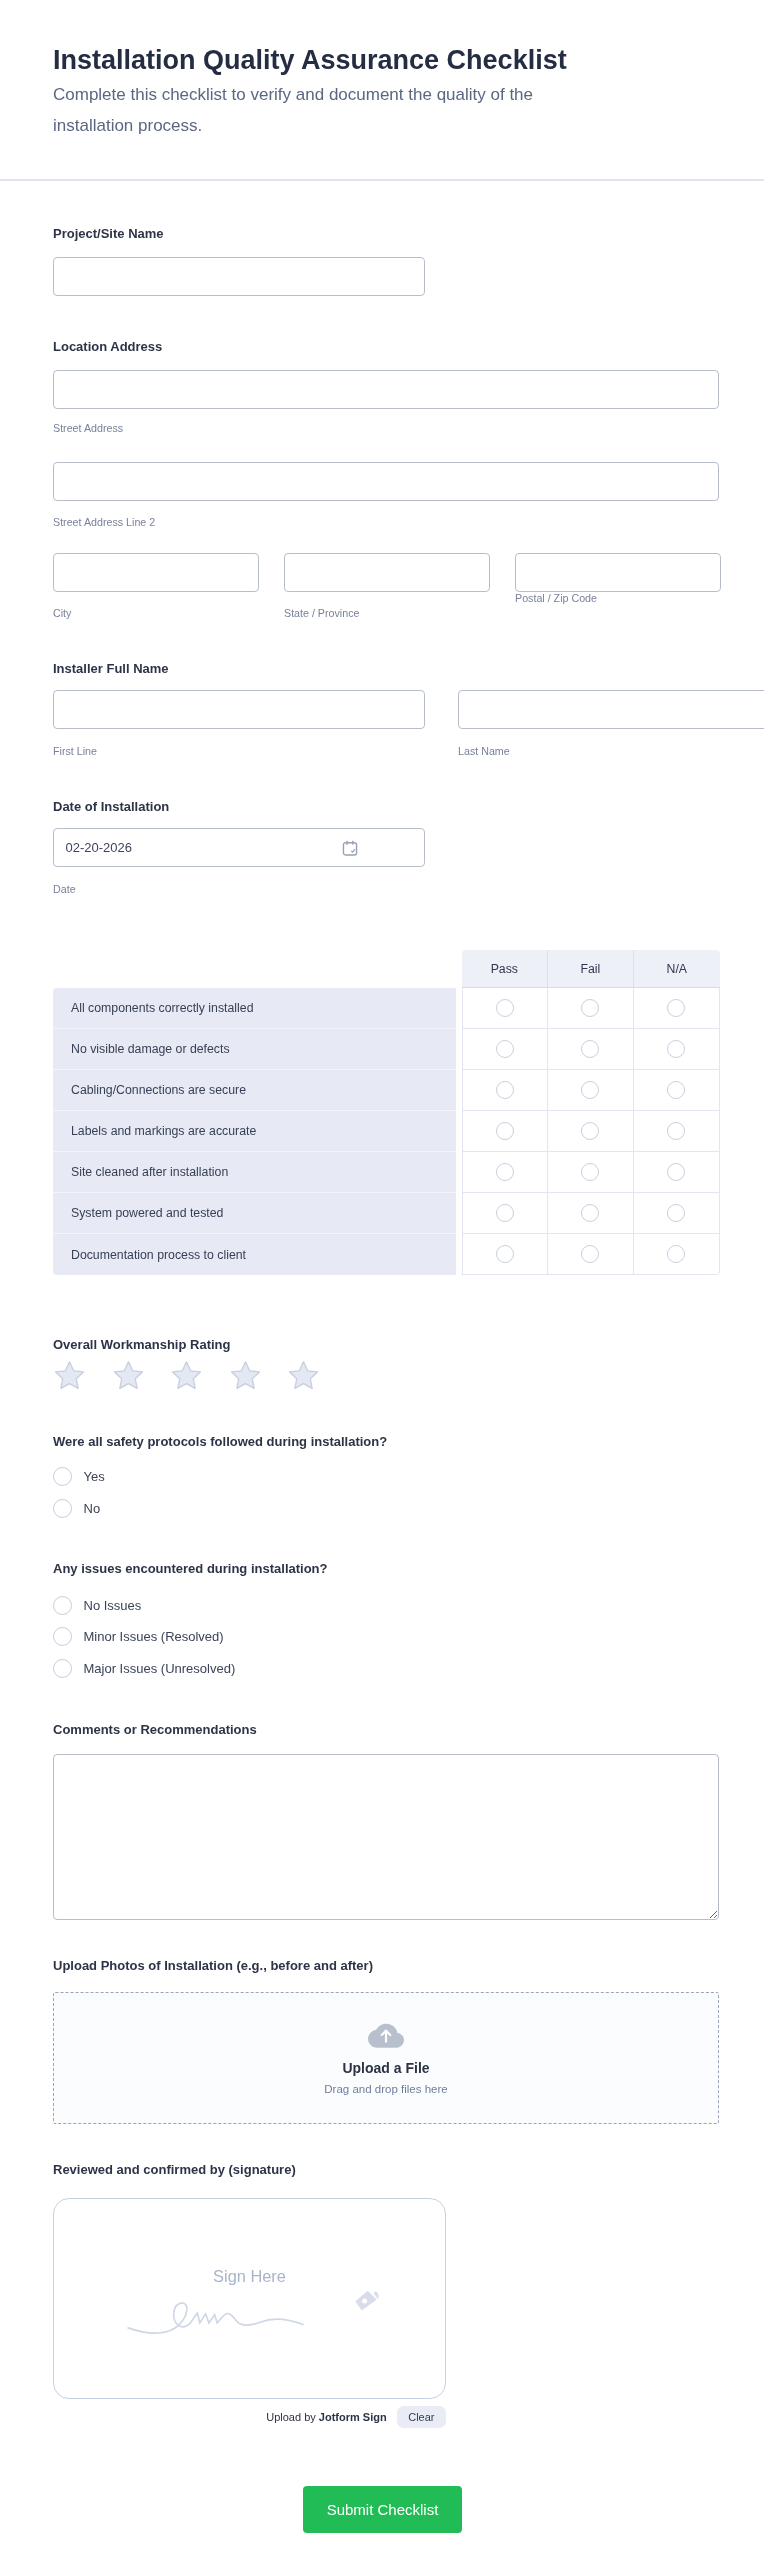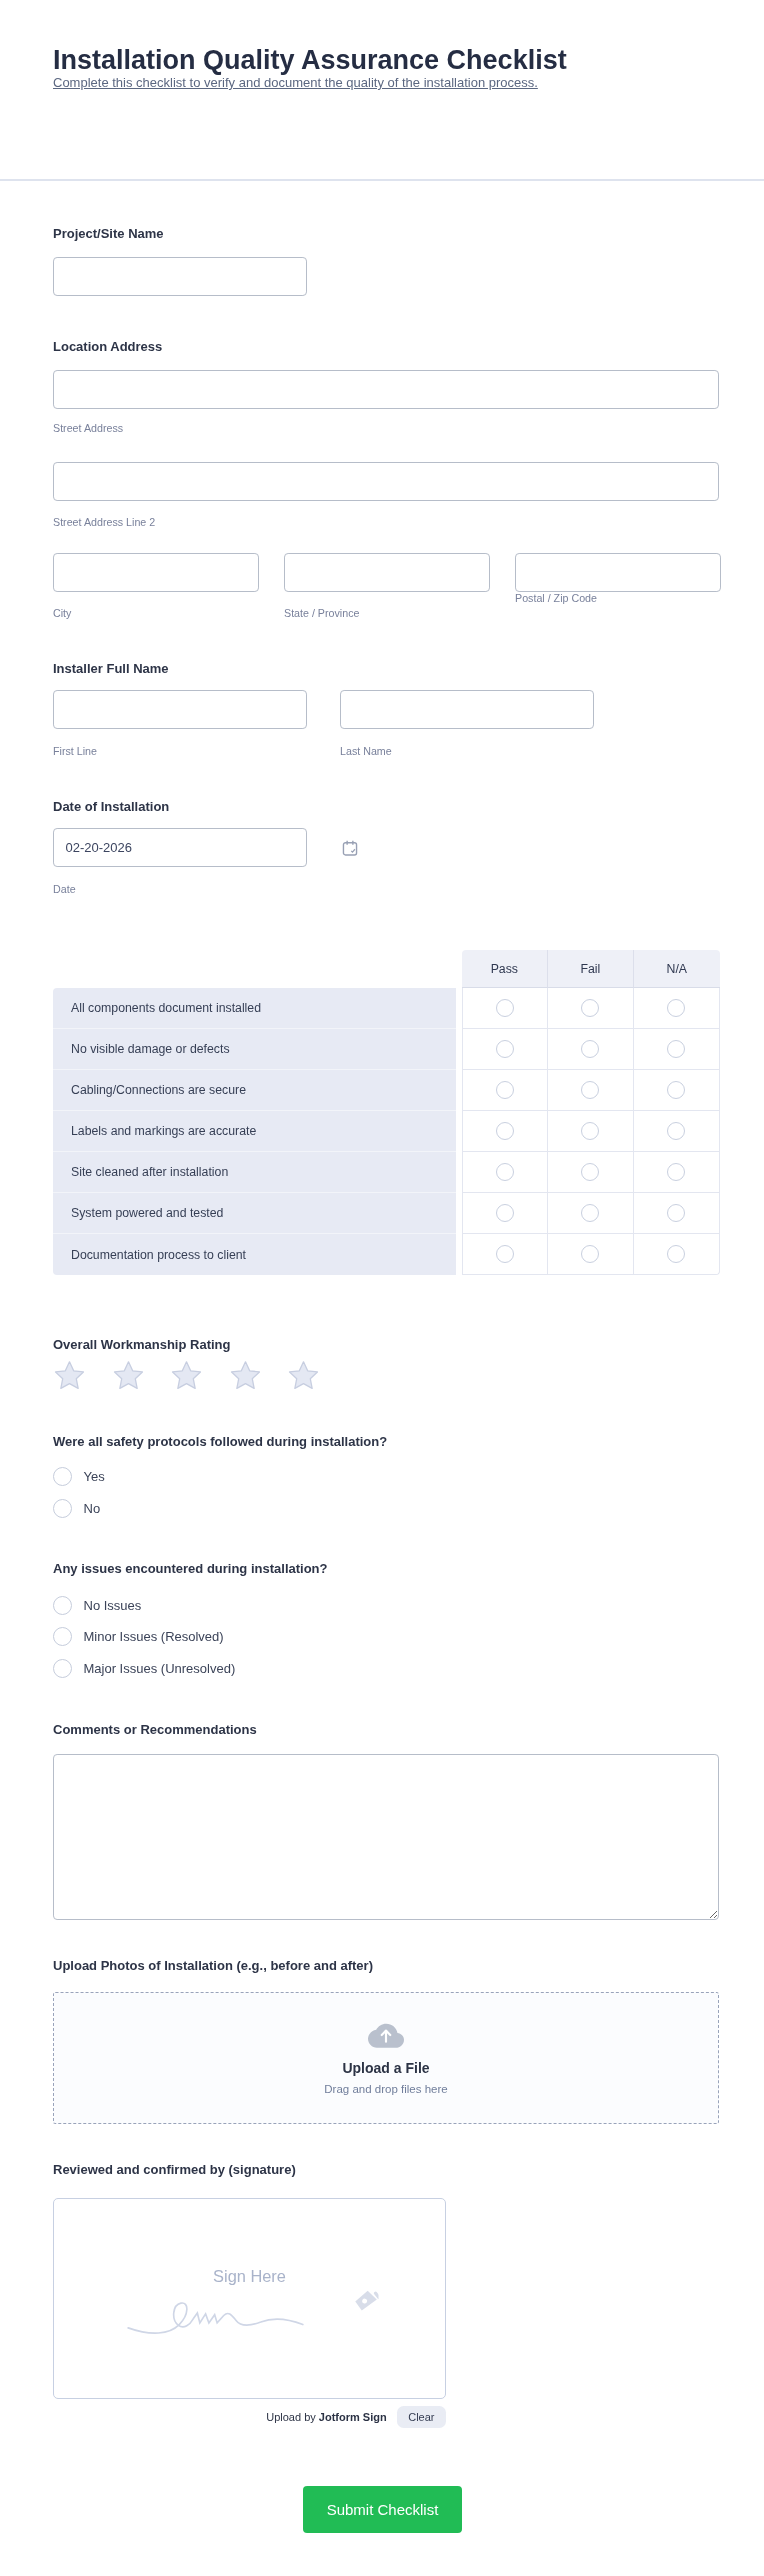--- a/index.html
+++ b/index.html
@@ -4,25 +4,25 @@
 <style>
   html,body{margin:0;padding:0;background:#ffffff;}
   #page{position:relative;width:765px;height:2576px;background:#fff;
         font-family:"Liberation Sans","DejaVu Sans",sans-serif;color:#2d3447;overflow:hidden;}
   .sec{position:absolute;left:53px;width:666px;}
   .label{font-size:13px;font-weight:600;color:#2d3447;line-height:18px;}
   .sublabel{font-size:10.7px;color:#79819b;line-height:13px;}
   .tinput{display:block;box-sizing:border-box;height:39px;border:0.8px solid #b6bdc9;border-radius:4.1px;
           background:#fff;font-size:13px;color:#3c4560;padding:0 11.5px;outline:none;
           font-family:"Liberation Sans","DejaVu Sans",sans-serif;}
-  .w-full{width:666px;} .w-half{width:254px;} .w-third{width:206px;}
+  .w-full{width:666px;} .w-half{width:372px;} .w-third{width:206px;}
   .row{display:flex;}
   
   #title{position:absolute;left:53px;top:44px;font-size:27px;font-weight:700;color:#252d43;line-height:33px;margin:0;}
-  #subtitle{position:absolute;left:53px;top:67px;width:543px;font-size:13px;color:#5b6781;line-height:31px;text-decoration:underline;}
+  #subtitle{position:absolute;left:53px;top:79px;width:543px;font-size:17px;color:#5b6781;line-height:31px;}
   #divider{position:absolute;left:0;top:179px;width:765px;height:1.6px;background:#dee3ee;}
   
   .date-wrap{position:relative;width:317px;}
   .cal-ico{position:absolute;right:11.5px;top:10.7px;}
   
   .matrix{display:grid;grid-template-columns:403px 5.8px 86px 86px 86px;grid-template-rows:38px repeat(7,41px);margin-top:15px;}
   .mx-th{background:#eef0f7;display:flex;align-items:center;justify-content:center;
          font-size:12.3px;color:#2f3850;border-right:0.8px solid #dcdfeb;border-bottom:0.8px solid #d8dce8;}
   .mx-th.first{border-top-left-radius:4.1px;}
   .mx-th.last{border-right:none;border-top-right-radius:4.1px;}
@@ -43,21 +43,21 @@
   .opt{display:flex;align-items:center;height:19px;margin-bottom:12.3px;}
   .radio{width:19px;height:19px;border:1.6px solid #c6cddc;border-radius:50%;background:#fff;box-sizing:border-box;flex:0 0 auto;}
   .opt-label{margin-left:11.5px;font-size:13px;color:#3b4358;line-height:19px;}
   textarea.tinput{height:166px;width:666px;resize:vertical;padding:10px 11.5px;}
   
   .upload-box{box-sizing:border-box;width:666px;height:132px;margin-top:17.3px;border:0.8px dashed #99a3ba;border-radius:2.5px;
               background:#fbfcfe;display:flex;flex-direction:column;align-items:center;justify-content:center;cursor:pointer;}
   .upload-title{font-size:14px;font-weight:700;color:#2c3345;margin-top:8.2px;}
   .upload-hint{font-size:11.5px;color:#717e9b;margin-top:6.6px;}
   
-  .sig-box{position:relative;box-sizing:border-box;width:393px;height:201px;margin-top:19px;border:0.8px solid #c7d0e2;border-radius:5px;background:#fff;cursor:crosshair;}
+  .sig-box{position:relative;box-sizing:border-box;width:393px;height:201px;margin-top:19px;border:0.8px solid #c7d0e2;border-radius:16px;background:#fff;cursor:crosshair;}
   .sig-ph{position:absolute;left:50%;top:50%;transform:translate(-50%,-52%);width:247px;height:74px;}
   .sign-here{position:absolute;left:50%;top:6.6px;transform:translateX(-50%);font-size:16.4px;color:#a9b3ca;white-space:nowrap;}
   .squiggle{position:absolute;left:0;bottom:0;}
   .pen{position:absolute;right:-5px;bottom:15px;}
   .sig-footer{display:flex;justify-content:flex-end;align-items:center;width:393px;margin-top:7.4px;gap:10px;}
   .powered{font-size:11px;color:#2c3345;}
   .powered b{font-weight:700;}
   .clear-btn{background:#e9ecf4;border:none;border-radius:6.6px;padding:5px 11.5px;font-size:11px;color:#343c52;cursor:pointer;
              font-family:"Liberation Sans","DejaVu Sans",sans-serif;}
   
@@ -132,21 +132,21 @@
   </div>
 
   <div class="sec" style="top:935px">
     <div class="matrix">
       <div></div>
       <div></div>
       <div class="mx-th first">Pass</div>
       <div class="mx-th">Fail</div>
       <div class="mx-th last">N/A</div>
 
-      <div class="mx-label r1">All components document installed</div>
+      <div class="mx-label r1">All components correctly installed</div>
       <div class="mx-gap"></div>
       <div class="mx-cell cl">
           <span class="mx-radio"></span>
         </div>
       <div class="mx-cell">
           <span class="mx-radio"></span>
         </div>
       <div class="mx-cell">
           <span class="mx-radio"></span>
         </div>

